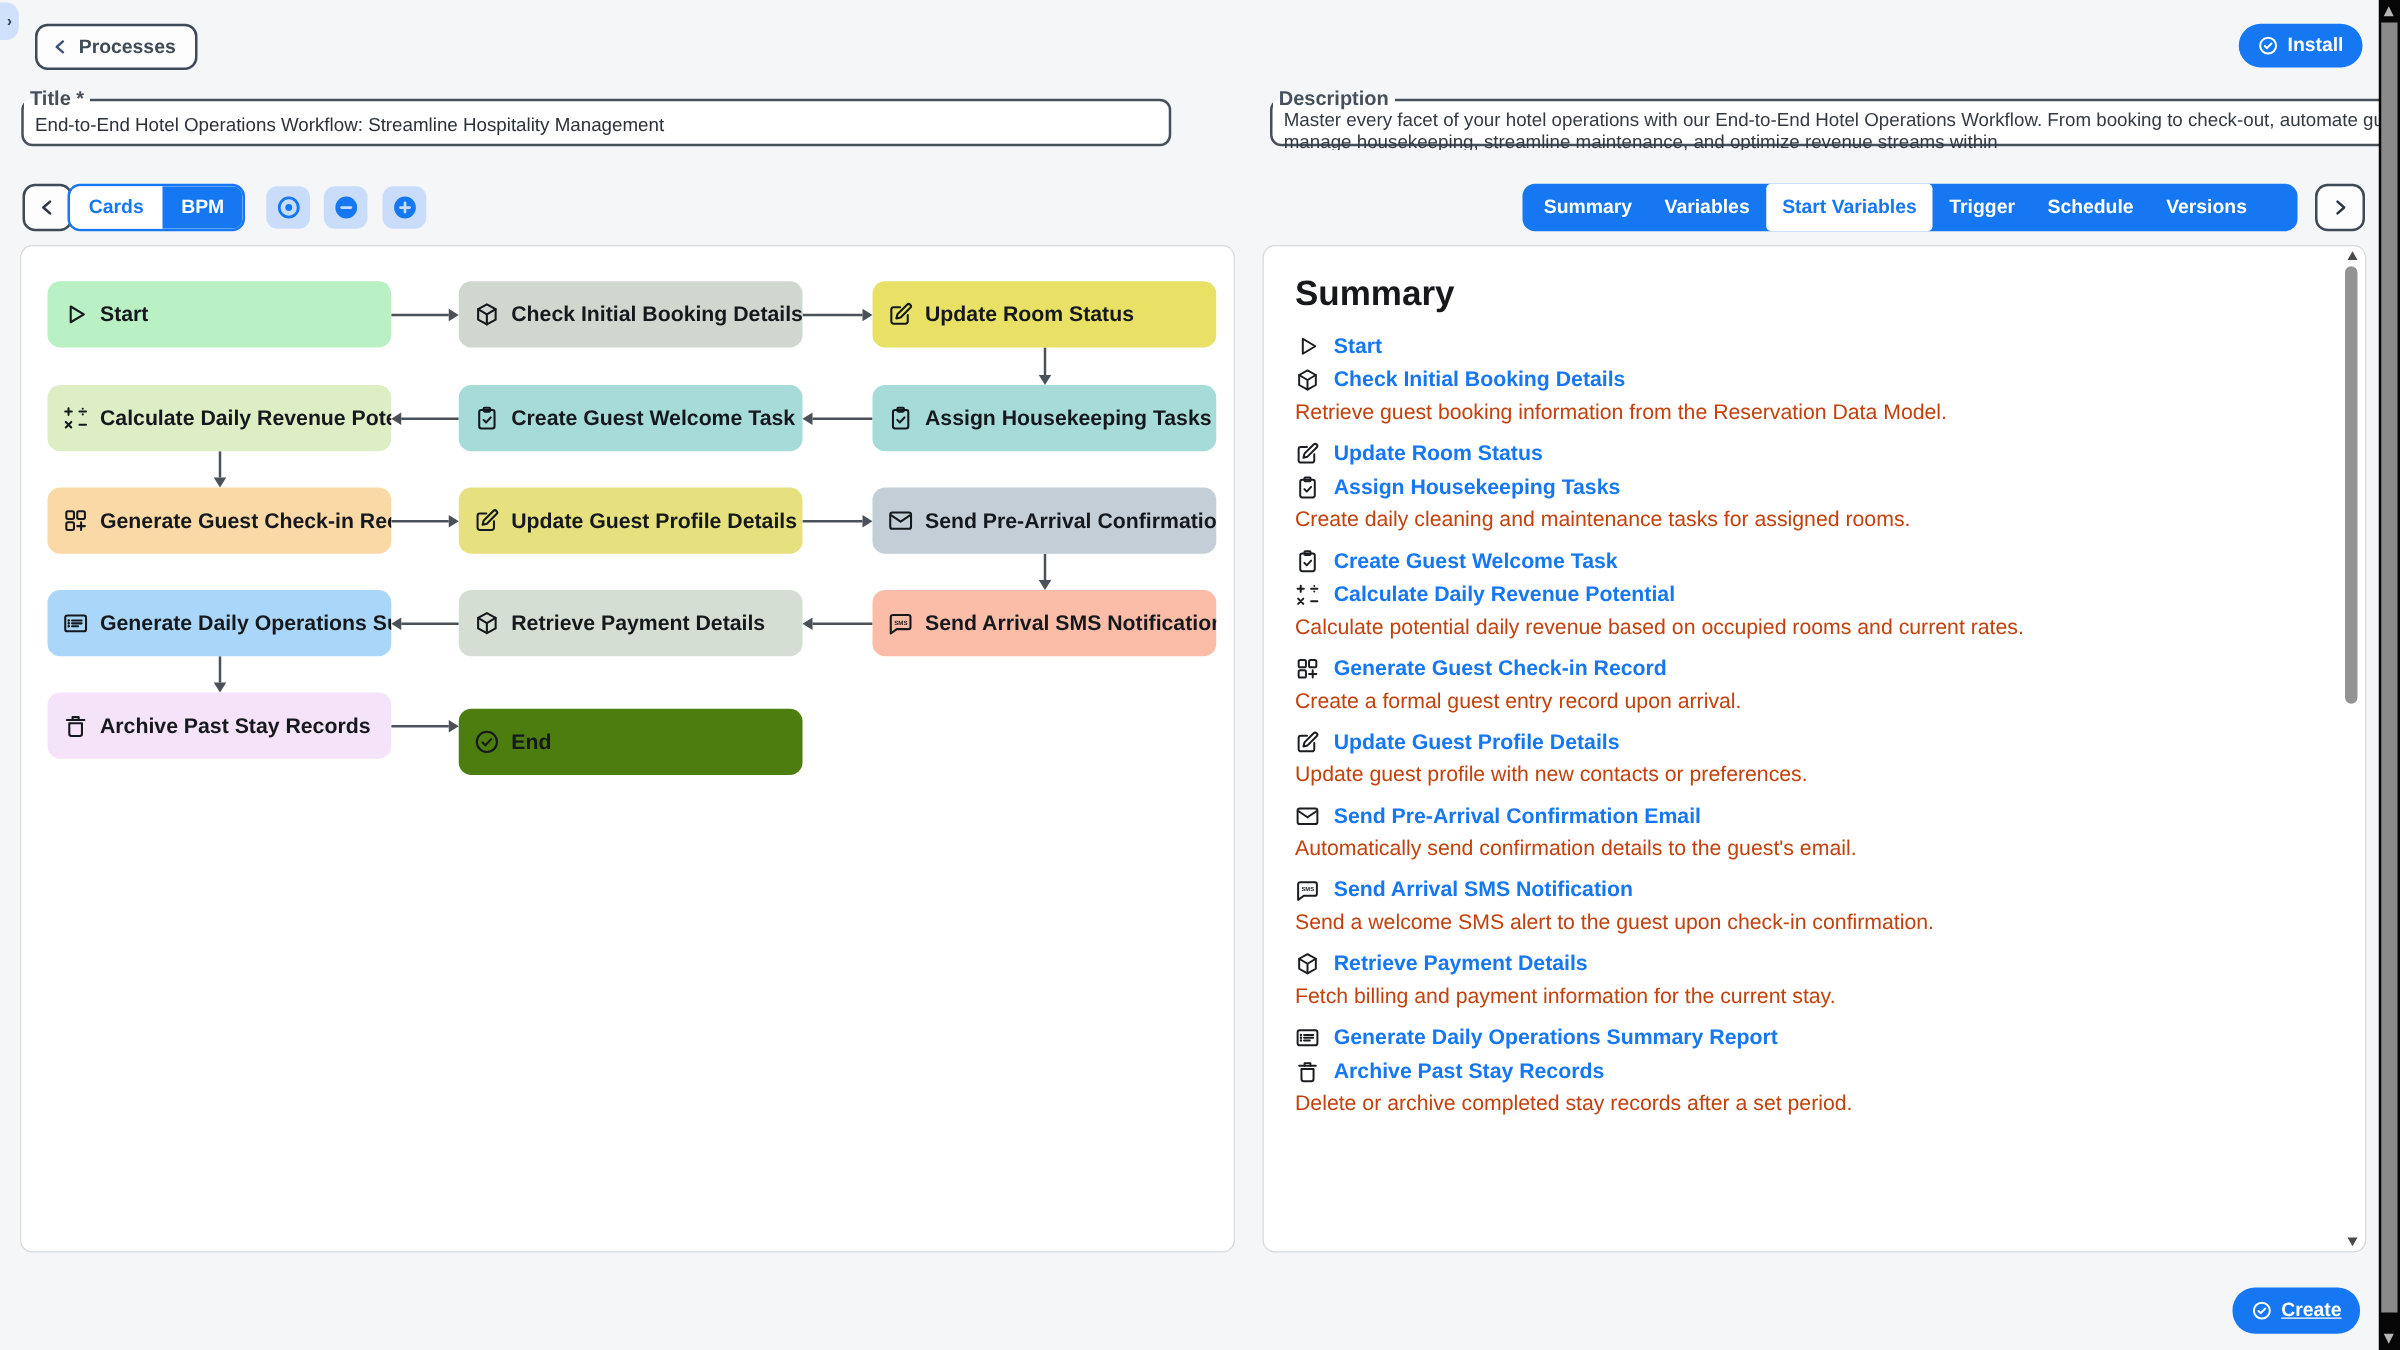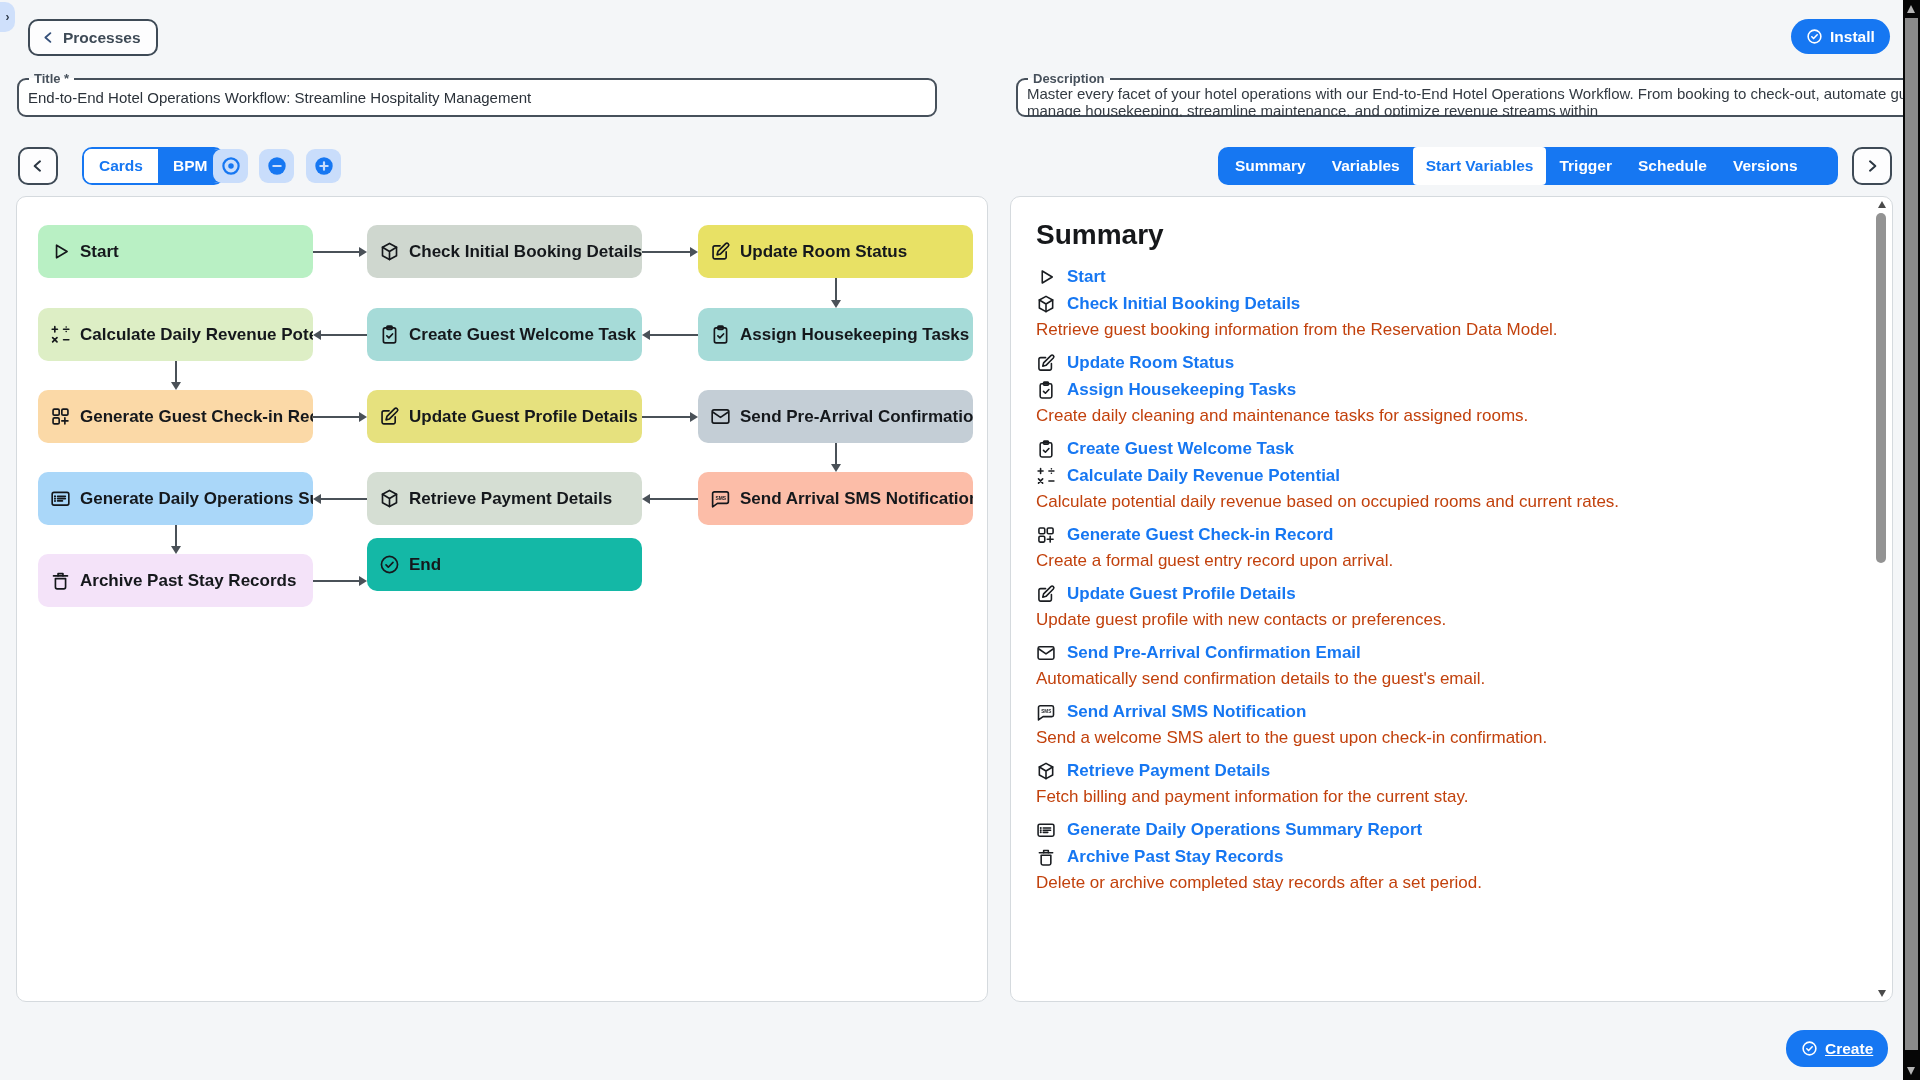--- a/index.html
+++ b/index.html
@@ -15,40 +15,40 @@
               align-items:center; gap:7px; font-weight:bold; font-size:15.5px; color:#3e4a56; cursor:pointer; }
   .processes-btn svg { width:15px; height:15px; color:#35507a; }
   .pill-btn { position:absolute; height:35px; border-radius:18px; background:#1677f2; color:#fff;
               display:flex; align-items:center; gap:7px; padding:0 15px; font-weight:bold; font-size:15.5px;
               border:none; cursor:pointer; }
   .pill-btn svg { width:17px; height:17px; }
   #install-btn { left:1791px; top:19px; }
   #create-btn  { left:1786px; top:1030px; height:37px;text-decoration:underline; }
 
   fieldset { position:absolute; border:2px solid #46505b; border-radius:9px; padding:0; background:#fff; }
-  fieldset legend { margin-left:10px; padding:0 5px; font-weight:bold; font-size:13px; color:#46505b; }
+  fieldset legend { padding:0 5px; font-weight:bold; font-size:16px; color:#46505b; }
   #title-fieldset { left:17px; top:71px; width:920px; height:46px; }
   #title-fieldset input { width:100%; height:26px; border:0; outline:none; background:transparent;
               font-family:inherit; font-size:15px; color:#2b323a; padding:0 10px 4px 9px; }
   #desc-fieldset { left:1016px; top:71px; width:1013px; height:46px; }
   .desc-text { margin:0 30px 0 9px; height:31px; overflow:hidden; font-size:15px; line-height:16.5px; color:#333a42; }
   .spinner { position:absolute; right:5px; top:1px; width:14px; height:26px; display:flex; flex-direction:column;
              align-items:center; justify-content:center; gap:2px; cursor:pointer; }
   .spin-up { width:0; height:0; border-left:4px solid transparent; border-right:4px solid transparent; border-bottom:6px solid #6a7076; }
   .spin-dn { width:0; height:0; border-left:4px solid transparent; border-right:4px solid transparent; border-top:6px solid #6a7076; }
   .resize-grip { position:absolute; right:2px; bottom:2px; width:11px; height:11px; cursor:nwse-resize;
              background:repeating-linear-gradient(135deg, transparent 0 2px, #8a9097 2px 3.5px); }
 
   
   .sq-btn { position:absolute; width:40px; height:38px; border:2px solid #3e4a56; border-radius:10px;
             background:#fdfdfe; display:flex; align-items:center; justify-content:center; cursor:pointer; color:#2b3642; }
   .sq-btn svg { width:16px; height:16px; }
   #canvas-back-btn { left:18px; top:147px; }
   #tabs-next-btn   { left:1852px; top:147px; }
-  .segmented { position:absolute; left:82px; top:147px; height:38px; border:2px solid #1677f2;
+  .segmented { position:absolute; left:54px; top:147px; height:38px; border:2px solid #1677f2;
                border-radius:10px; overflow:hidden; display:flex; background:#fff; cursor:pointer; }
   .seg { display:flex; align-items:center; padding:0 15px; font-weight:bold; font-size:15.5px; }
   .seg.inactive { background:#fff; color:#1677f2; }
   .seg.active   { background:#1677f2; color:#fff; }
   .zoom-btn { position:absolute; top:149px; width:35px; height:34px; border-radius:9px; background:#c9ddfb;
               border:none; display:flex; align-items:center; justify-content:center; color:#1677f2; cursor:pointer; }
   .zoom-btn svg { width:22px; height:22px; }
 
   .tabs-pill { position:absolute; left:1218px; top:147px; width:620px; height:38px; background:#1677f2;
                border-radius:10px; display:flex; align-items:stretch; padding:0 4px; }
@@ -293,21 +293,21 @@
         <span>Send Arrival SMS Notification</span>
       </div>
       <div class="flow-node" style="left: 21px; top: 357px; background: rgb(244, 227, 249);">
         <svg viewBox="0 0 24 24" fill="none" stroke="currentColor" stroke-width="1.9" stroke-linecap="round" stroke-linejoin="round">
           <path d="M4 6.8h16"></path>
           <path d="M9.2 6.8V4.2h5.6v2.6"></path>
           <path d="M6.2 9.8h11.6v9.7a2 2 0 0 1-2 2H8.2a2 2 0 0 1-2-2z"></path>
         </svg>
         <span>Archive Past Stay Records</span>
       </div>
-      <div class="flow-node" style="left: 350px; top: 341px; background: #14b8a6;">
+      <div class="flow-node" style="left: 350px; top: 370px; background: #4d7c0f;">
         <svg viewBox="0 0 24 24" fill="none" stroke="currentColor" stroke-width="1.9" stroke-linecap="round" stroke-linejoin="round">
           <circle cx="12" cy="12" r="9.2"></circle>
           <path d="M8 12.5l2.6 2.6 5.4-5.6"></path>
         </svg>
         <span>End</span>
       </div>
     </div>
 </div>
 
 <div class="panel" id="summary-panel">

